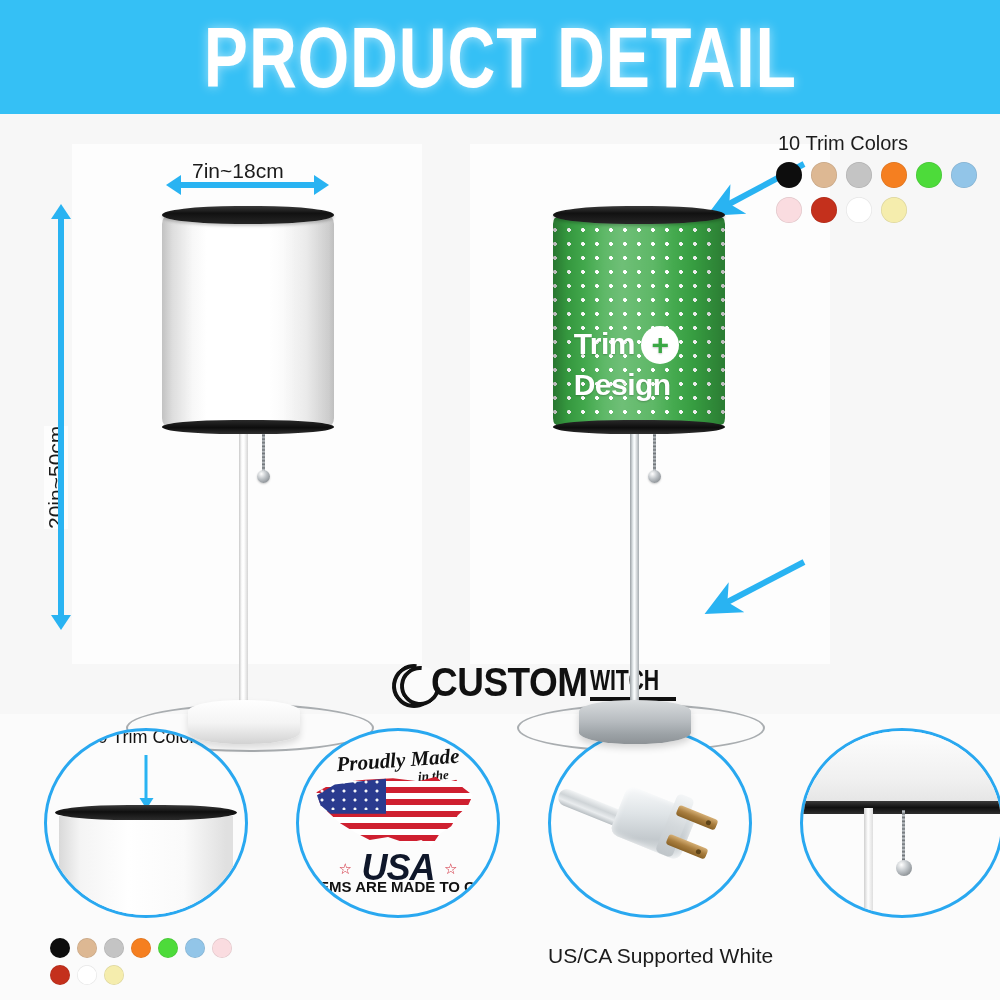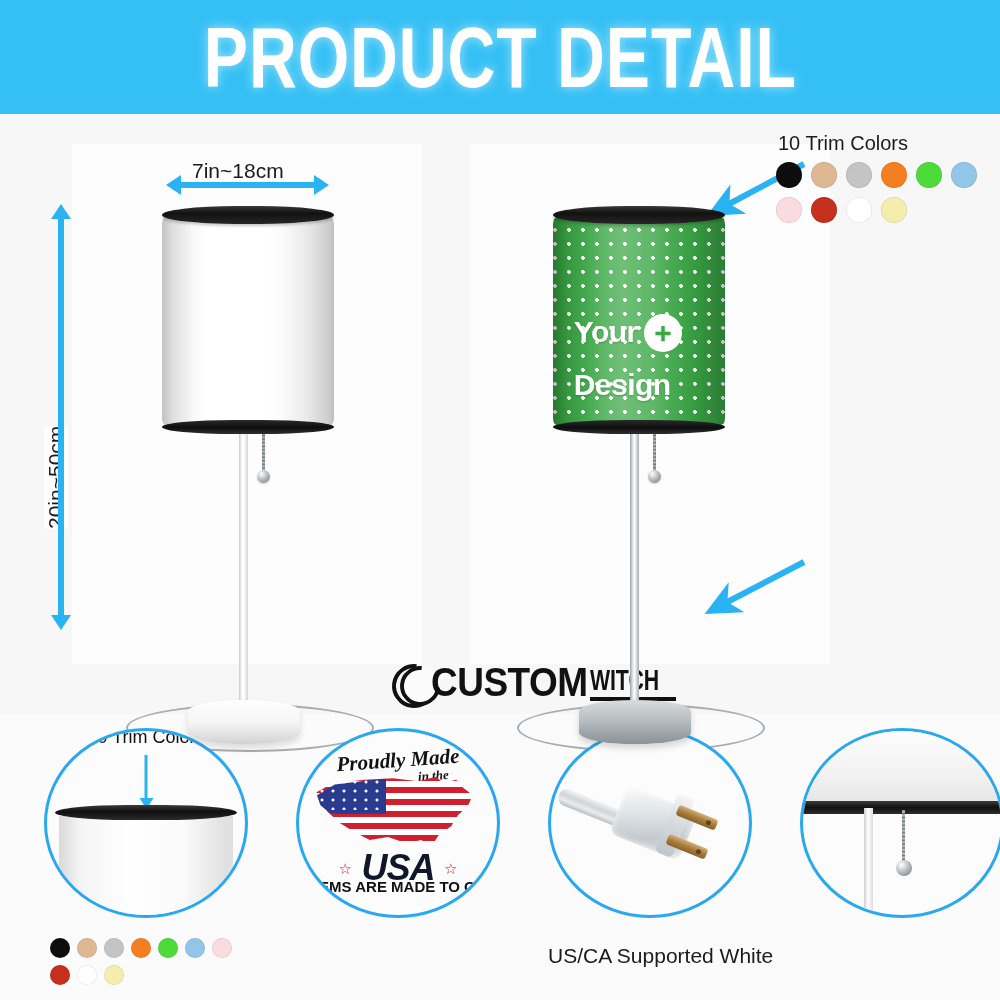--- a/index.html
+++ b/index.html
@@ -372,23 +372,23 @@
       <div class="cord-loop" style="left:126px;top:590px;width:248px;height:48px;"></div>
       <div class="base base-white" style="left:188px;top:586px;width:112px;height:44px;"></div>
     </div>
 
     <div class="lamp">
       <div class="shade-wrap" style="left:553px;top:92px;width:172px;height:228px;">
         <div class="shade-body shade-green">
           <div class="shade-gloss"></div>
           <div class="design-text">
             <div class="design-line">
-              <span>Your</span><span class="plus-badge">+</span>
+              <span>Trim</span><span class="plus-badge">+</span>
             </div>
-            <div class="design-line" style="margin-top:16px;">
+            <div class="design-line" style="margin-top:4px;">
               <span>Design</span>
             </div>
           </div>
         </div>
         <div class="shade-trim-top"></div>
         <div class="shade-trim-bottom"></div>
       </div>
       <div class="chain" style="left:653px;top:318px;height:42px;"></div>
       <div class="chain-ball" style="left:648px;top:356px;"></div>
       <div class="pole pole-silver" style="left:630px;top:318px;height:282px;"></div>

